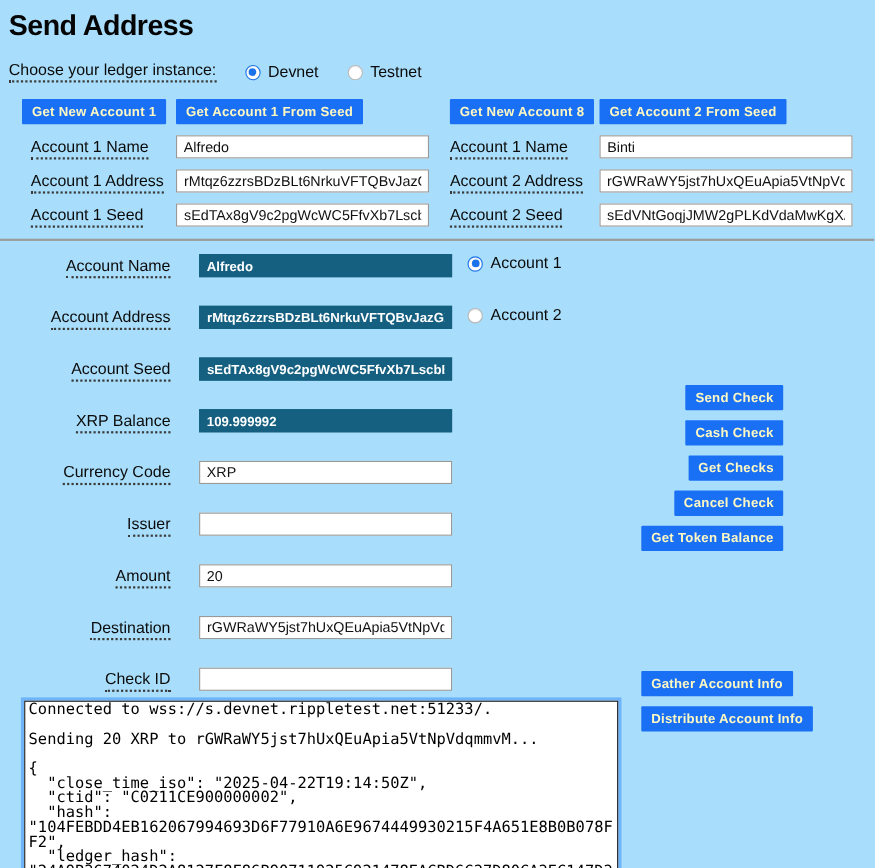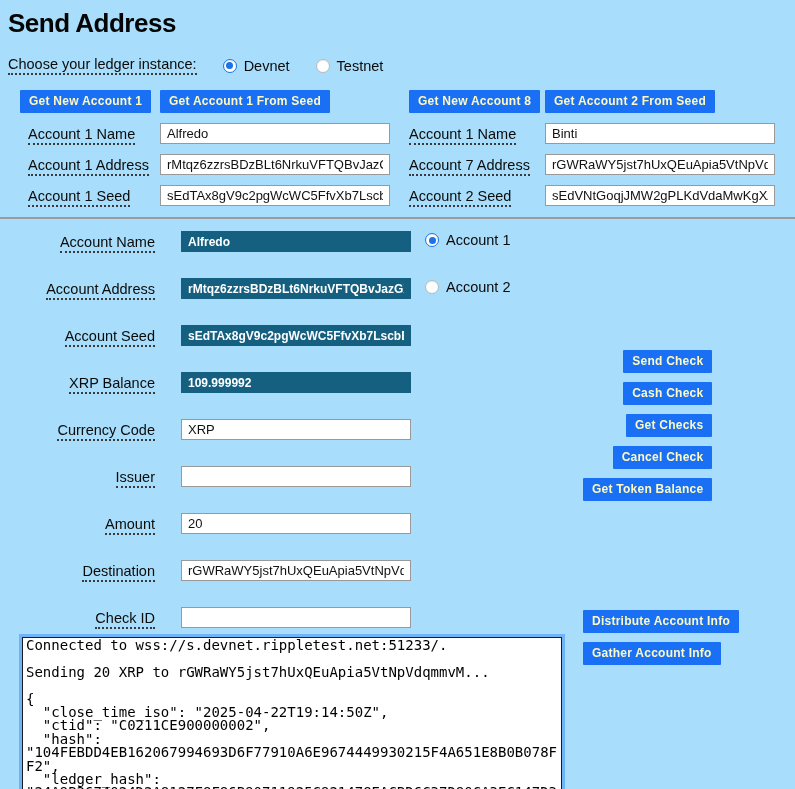--- a/index.html
+++ b/index.html
@@ -109,21 +109,21 @@
     <div><button class="btn">Get New Account 8</button></div>
     <div><button class="btn">Get Account 2 From Seed</button></div>
 
     <div class="cell-label"><span class="lbl">Account 1 Name</span></div>
     <div><input class="txt" value="Alfredo" style=""></div>
     <div class="cell-label c3"><span class="lbl">Account 1 Name</span></div>
     <div><input class="txt" value="Binti" style=""></div>
 
     <div class="cell-label"><span class="lbl">Account 1 Address</span></div>
     <div><input class="txt" value="rMtqz6zzrsBDzBLt6NrkuVFTQBvJazGXhV" style=""></div>
-    <div class="cell-label c3"><span class="lbl">Account 7 Address</span></div>
+    <div class="cell-label c3"><span class="lbl">Account 2 Address</span></div>
     <div><input class="txt" value="rGWRaWY5jst7hUxQEuApia5VtNpVdqmmvM" style=""></div>
 
     <div class="cell-label"><span class="lbl">Account 1 Seed</span></div>
     <div><input class="txt" value="sEdTAx8gV9c2pgWcWC5FfvXb7LscbBc" style=""></div>
     <div class="cell-label c3"><span class="lbl">Account 2 Seed</span></div>
     <div><input class="txt" value="sEdVNtGoqjJMW2gPLKdVdaMwKgXAh5z" style=""></div>
   </div>
 
   <hr class="sep">
 
@@ -202,17 +202,17 @@
 
   <div class="actions-col">
     <button class="btn">Send Check</button>
     <button class="btn">Cash Check</button>
     <button class="btn">Get Checks</button>
     <button class="btn">Cancel Check</button>
     <button class="btn">Get Token Balance</button>
   </div>
 
   <div class="actions-col2">
+    <button class="btn">Gather Account Info</button>
     <button class="btn">Distribute Account Info</button>
-    <button class="btn">Gather Account Info</button>
   </div>
 
 </div>
 
 </body></html>

